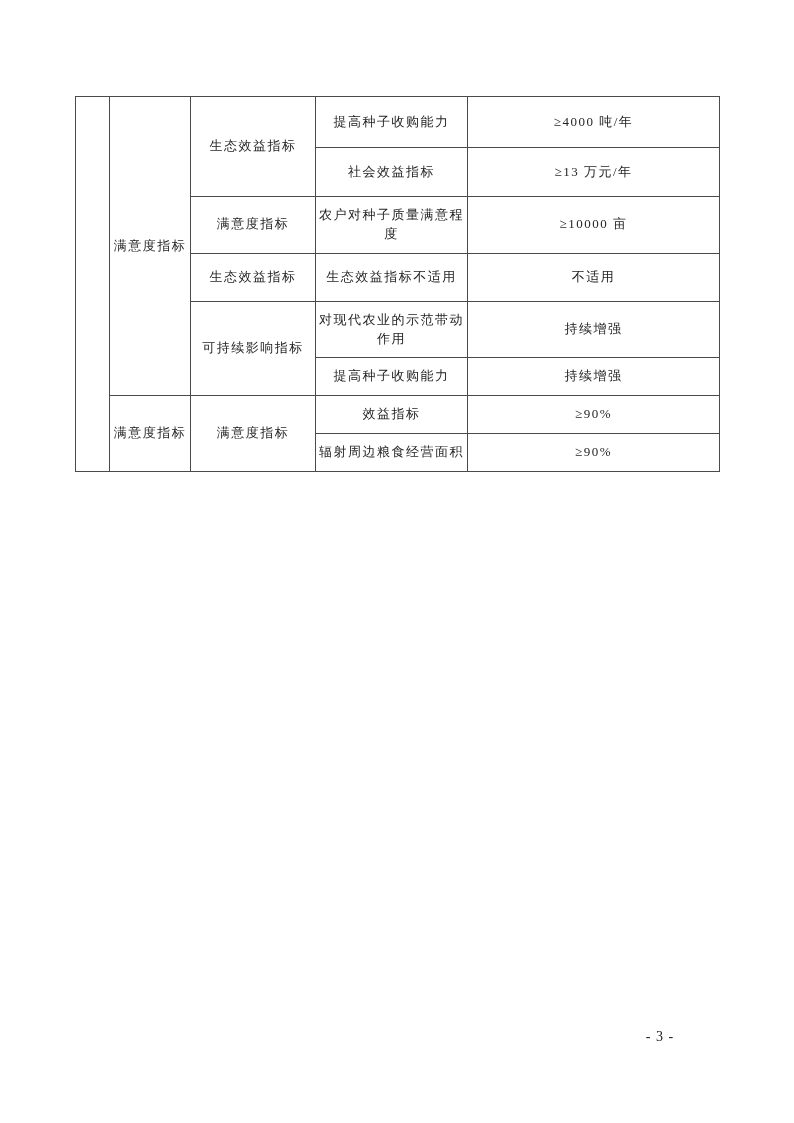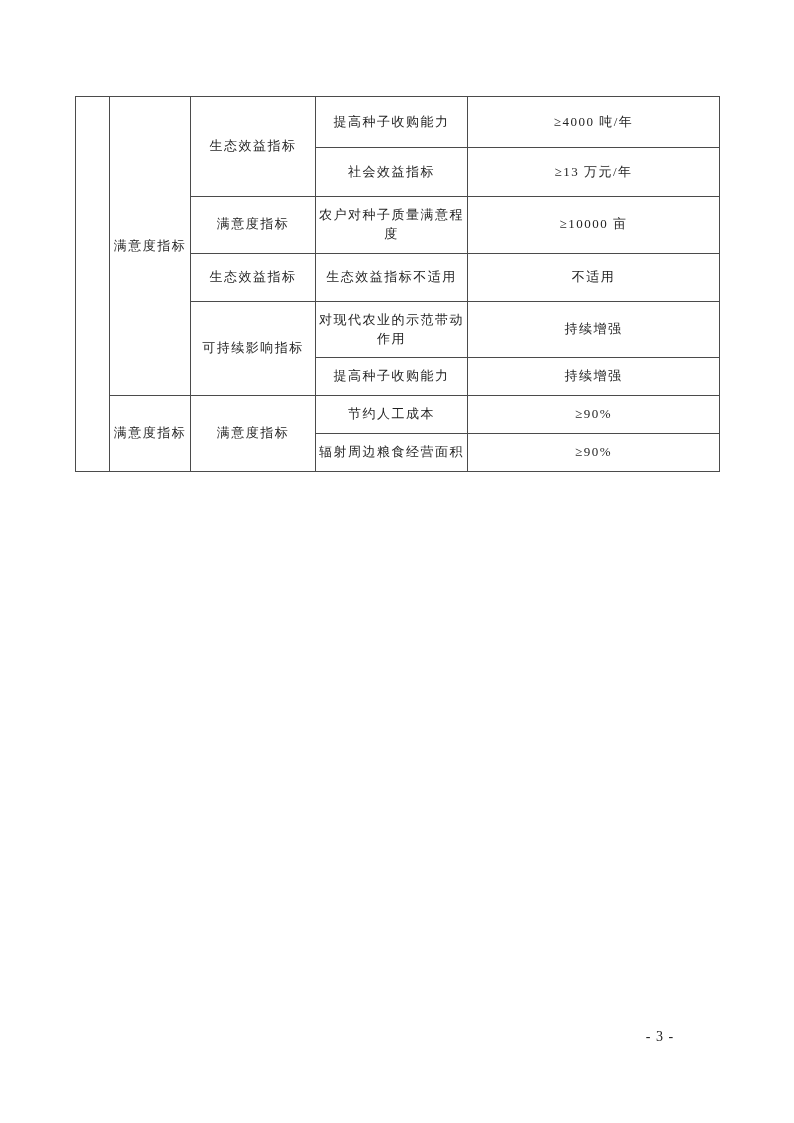--- a/index.html
+++ b/index.html
@@ -92,21 +92,21 @@
         <td>对现代农业的示范带动作用</td>
         <td class="value-cell">持续增强</td>
       </tr>
       <tr style="height:35px">
         <td>提高种子收购能力</td>
         <td class="value-cell">持续增强</td>
       </tr>
       <tr style="height:35px">
         <td rowspan="2">满意度指标</td>
         <td rowspan="2">满意度指标</td>
-        <td>节约人工成本</td>
+        <td>效益指标</td>
         <td class="value-cell">≥90%</td>
       </tr>
       <tr style="height:33px">
         <td>辐射周边粮食经营面积</td>
         <td class="value-cell">≥90%</td>
       </tr>
     </tbody>
   </table>
 
   <div class="page-number">- 3 -</div>

